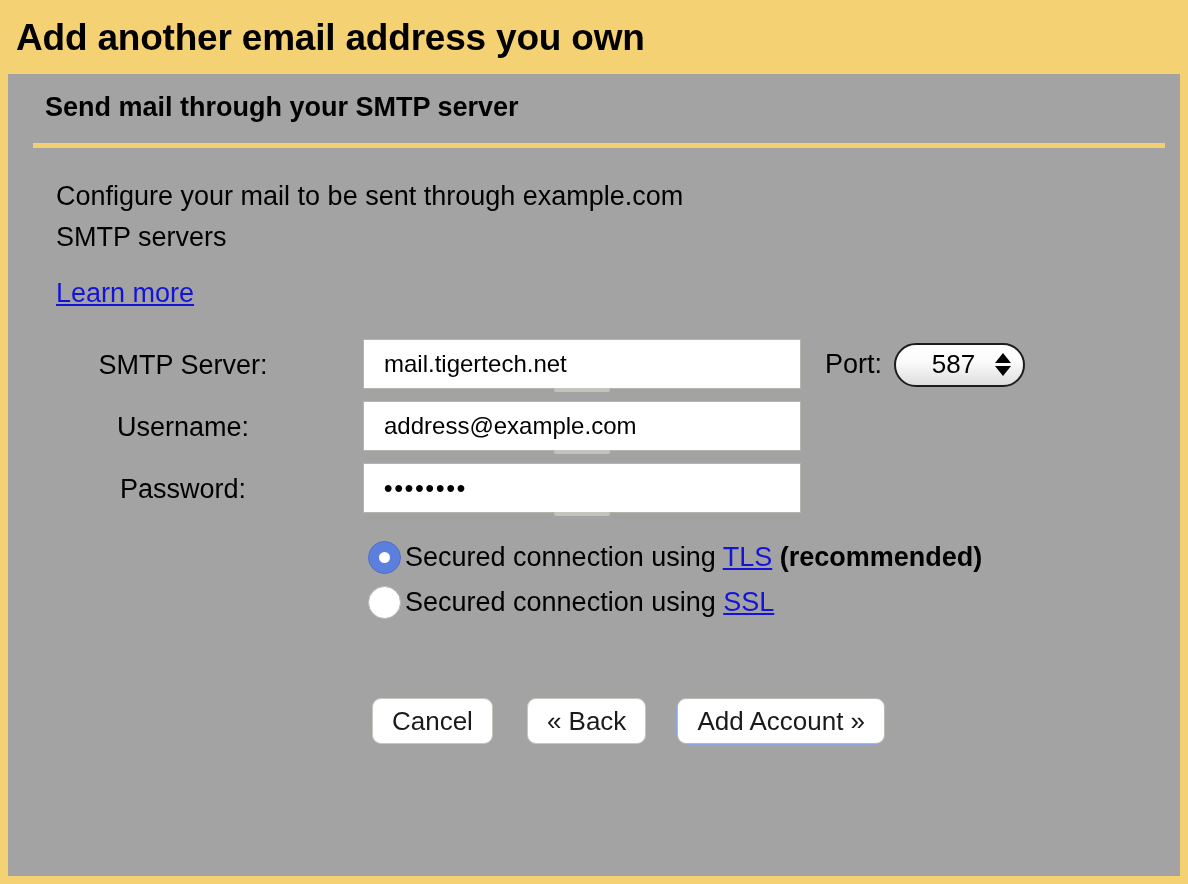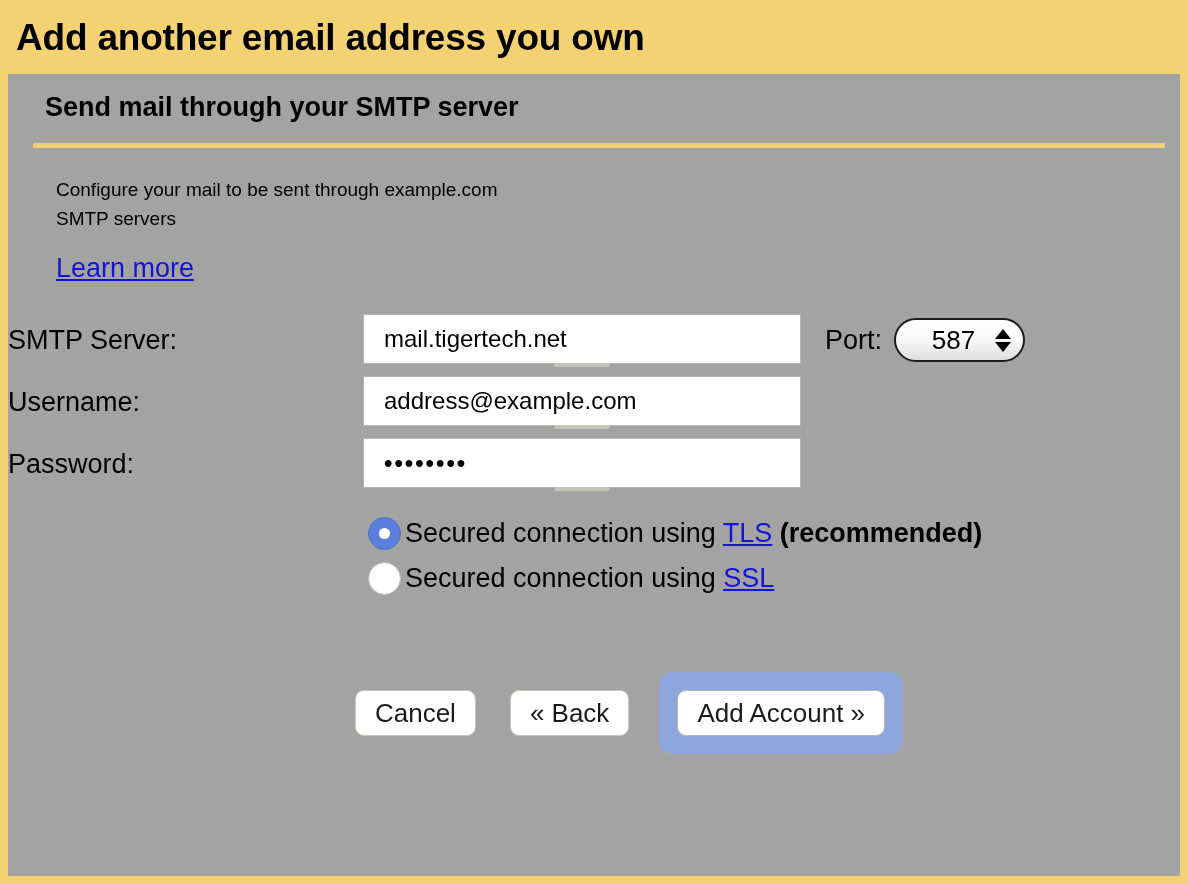--- a/index.html
+++ b/index.html
@@ -60,21 +60,21 @@
     margin: 20px 15px 0 25px;
     height: 5px;
     background: #f2d072;
   }
 
   
   #intro {
     padding: 28px 0 0 48px;
   }
   #intro .line {
-    font-size: 19px;
+    font-size: 27px;
     color: #000;
     line-height: 1.52;
     white-space: pre;
   }
   #learn-more-wrap {
     padding: 20px 0 0 48px;
   }
   #learn-more {
     font-size: 27px;
     color: #1414d6;
@@ -86,21 +86,21 @@
   #form {
     margin-top: 30px;
   }
   .form-row {
     display: flex;
     align-items: flex-start;
     margin-bottom: 10px;
   }
   .field-label {
     width: 355px;
-    text-align: left;
+    text-align: center;
     padding-right: 5px;
     font-size: 27px;
     color: #000;
     line-height: 52px;
     box-sizing: border-box;
   }
   .text-input {
     width: 438px;
     height: 50px;
     box-sizing: border-box;
@@ -254,21 +254,21 @@
     border-radius: 9px;
     height: 46px;
     padding: 0 19px;
     cursor: pointer;
     line-height: 44px;
     box-sizing: border-box;
   }
   #cancel-button { margin-right: 34px; }
   #back-button   { margin-right: 30px; }
   #add-account-focus {
-    padding: 18px;
+    padding: 1px;
     border-radius: 14px;
     background: #8ea6de;
     display: inline-block;
     line-height: 0;
   }
   #add-account-button {
     border: 1px solid #b9b9b1;
     height: 46px;
   }
 </style>

